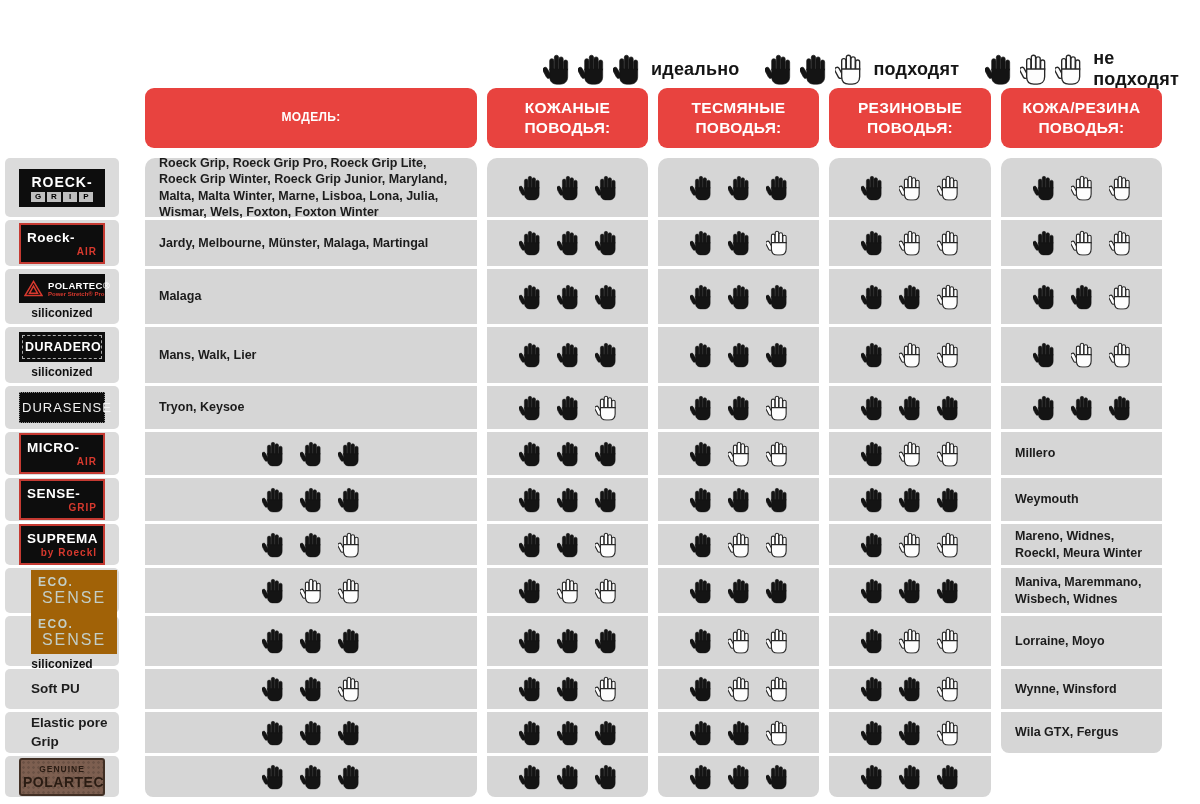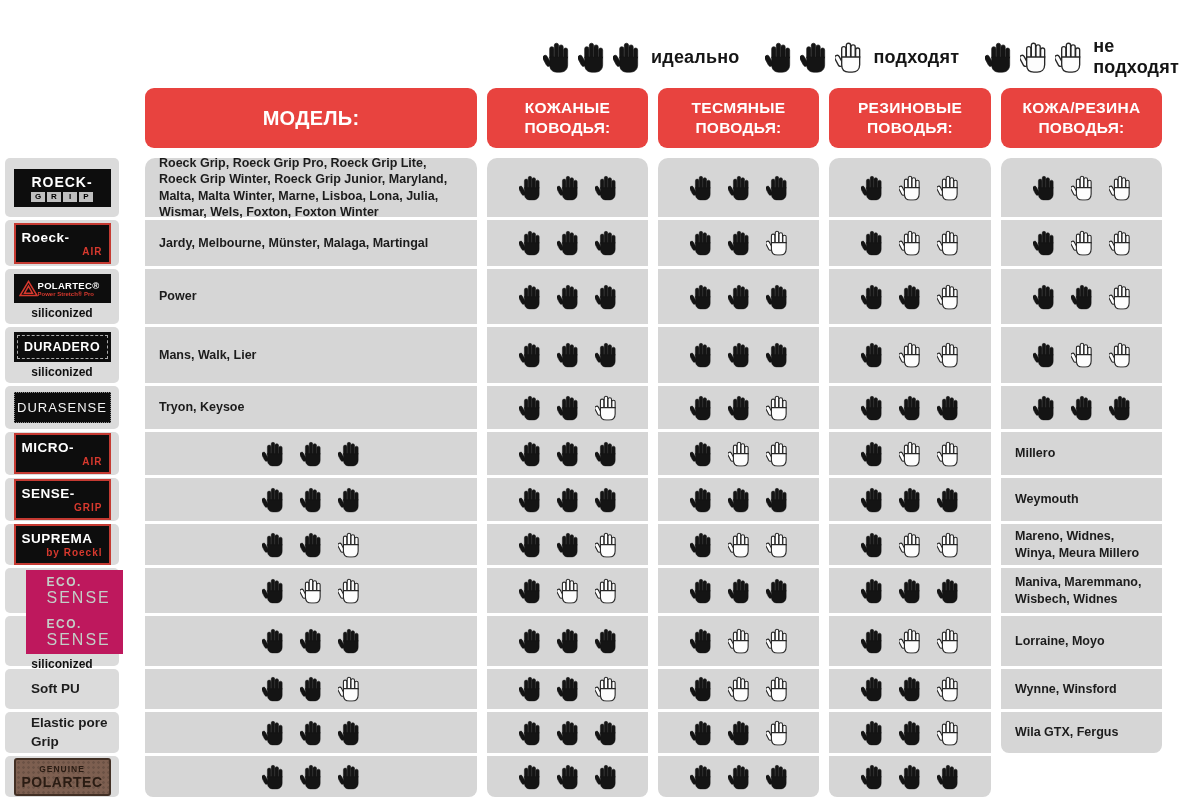--- a/index.html
+++ b/index.html
@@ -3,62 +3,62 @@
 <meta charset="utf-8">
 <style>
   html,body{margin:0;padding:0;}
   body{
     width:1200px;height:804px;position:relative;background:#fff;overflow:hidden;
     font-family:"Liberation Sans", sans-serif;
   }
   .page{position:absolute;inset:0;background:#fff;}
 
   
-  .legend{position:absolute;left:543px;top:36px;display:flex;align-items:center;gap:26px;}
+  .legend{position:absolute;left:543px;top:48px;display:flex;align-items:center;gap:26px;}
   .legend-item{display:flex;align-items:center;gap:11px;}
   .hands{display:flex;align-items:center;}
   .legend-item .hands{gap:8px;}
   .hand-legend{width:27px;height:31px;}
   .legend-label{font-size:18px;font-weight:bold;color:#151515;letter-spacing:0.2px;}
 
   
   .hand-f{fill:#141414;stroke:#141414;stroke-width:0.6;}
   .hand-o{fill:#fdfdfd;stroke:#272727;stroke-width:1.3;}
 
   
   .header-row{
     position:absolute;left:145px;top:88px;height:60px;
     display:grid;grid-template-columns:332px 161px 161px 162px 161px;column-gap:10px;
   }
   .header-cell{
     background:#E8433F;border-radius:9px;color:#fff;font-weight:bold;font-size:15.5px;
     display:flex;flex-direction:column;justify-content:center;align-items:center;
     text-align:center;line-height:1.3;letter-spacing:0.3px;
   }
-  .model-header{font-size:20px;}
+  .model-header{font-size:12px;}
 
   
   .sidebar{position:absolute;left:5px;top:158px;width:114px;display:grid;grid-template-columns:114px;row-gap:3px;}
   .side-block{background:#DBDBDB;border-radius:5px;display:flex;flex-direction:column;align-items:center;justify-content:center;gap:3px;}
-  .bdg{width:97px;box-sizing:border-box;}
+  .bdg{width:86px;box-sizing:border-box;}
   .b-black{background:#0D0D0D;color:#fff;padding:5px 6px;}
   .rbord{border:2px solid #C53A32;}
   .rg1{font-weight:bold;font-size:14px;letter-spacing:1px;text-align:center;}
   .rg2{display:flex;justify-content:center;gap:2px;margin-top:2px;}
   .rg2 i{font-style:normal;background:#BFBFBF;color:#000;font-size:8px;font-weight:bold;width:14px;height:10px;display:flex;align-items:center;justify-content:center;}
   .rb1{font-weight:bold;font-size:13.5px;letter-spacing:0.5px;}
   .rb2{color:#D7392E;font-weight:bold;font-size:10px;text-align:right;margin-top:1px;letter-spacing:1px;}
-  .plt{display:flex;align-items:center;padding:6px 5px;}
+  .plt{display:flex;align-items:center;gap:5px;padding:6px 5px;}
   .tri{width:19px;height:17px;flex:0 0 auto;}
   .p1{font-size:9.5px;font-weight:bold;letter-spacing:0.3px;}
   .p2{font-size:6px;color:#D7392E;font-weight:bold;}
   .dur{padding:3px;}
   .dur-in{border:1px dashed #ABABAB;font-weight:bold;font-size:12.5px;text-align:center;padding:4px 2px;letter-spacing:0.5px;}
   .dsn{border:1px dotted #8A8A8A;font-size:13px;letter-spacing:1px;text-align:center;padding:7px 2px;font-weight:500;color:#F2F2F2;}
-  .b-eco{background:#be185d;color:#C3CEC7;padding:5px 21px;margin-left:24px;}
+  .b-eco{background:#a16207;color:#C3CEC7;padding:5px 7px;margin-left:24px;}
   .e1{font-weight:bold;font-size:12px;letter-spacing:1.5px;}
   .e2{font-weight:normal;font-size:16px;letter-spacing:2px;text-align:center;}
   .b-leather{
     background:#7D5F50;border:2px solid #412F24;border-radius:3px;color:#2A1C13;text-align:center;padding:4px 2px;
     background-image:radial-gradient(rgba(0,0,0,0.14) 1px, transparent 1.6px);background-size:5px 5px;
   }
   .l1{font-size:8.5px;font-weight:bold;letter-spacing:1px;}
   .l2{font-size:14px;font-weight:bold;letter-spacing:0.5px;}
   .side-text{font-size:13.5px;font-weight:bold;color:#1D1D1D;align-self:stretch;text-align:left;padding-left:26px;padding-right:6px;line-height:1.35;}
   .sub{font-size:12px;font-weight:bold;color:#111;}
@@ -351,21 +351,21 @@
           </svg>
           <svg viewBox="0 0 26 30" class="hand-cell hand-o">
             <use href="#hand" xlink:href="#hand"></use>
           </svg>
           <svg viewBox="0 0 26 30" class="hand-cell hand-o">
             <use href="#hand" xlink:href="#hand"></use>
           </svg>
         </div>
       </div>
       <div class="cell model-cell">
-        <span>Power</span>
+        <span>Malaga</span>
       </div>
       <div class="cell rating-cell">
         <div class="hands">
           <svg viewBox="0 0 26 30" class="hand-cell hand-f">
             <use href="#hand" xlink:href="#hand"></use>
           </svg>
           <svg viewBox="0 0 26 30" class="hand-cell hand-f">
             <use href="#hand" xlink:href="#hand"></use>
           </svg>
           <svg viewBox="0 0 26 30" class="hand-cell hand-f">
@@ -678,21 +678,21 @@
           </svg>
           <svg viewBox="0 0 26 30" class="hand-cell hand-o">
             <use href="#hand" xlink:href="#hand"></use>
           </svg>
           <svg viewBox="0 0 26 30" class="hand-cell hand-o">
             <use href="#hand" xlink:href="#hand"></use>
           </svg>
         </div>
       </div>
       <div class="cell model-cell">
-        <span>Mareno, Widnes, Winya, Meura Millero</span>
+        <span>Mareno, Widnes, Roeckl, Meura Winter</span>
       </div>
       <div class="cell rating-cell">
         <div class="hands">
           <svg viewBox="0 0 26 30" class="hand-cell hand-f">
             <use href="#hand" xlink:href="#hand"></use>
           </svg>
           <svg viewBox="0 0 26 30" class="hand-cell hand-o">
             <use href="#hand" xlink:href="#hand"></use>
           </svg>
           <svg viewBox="0 0 26 30" class="hand-cell hand-o">

